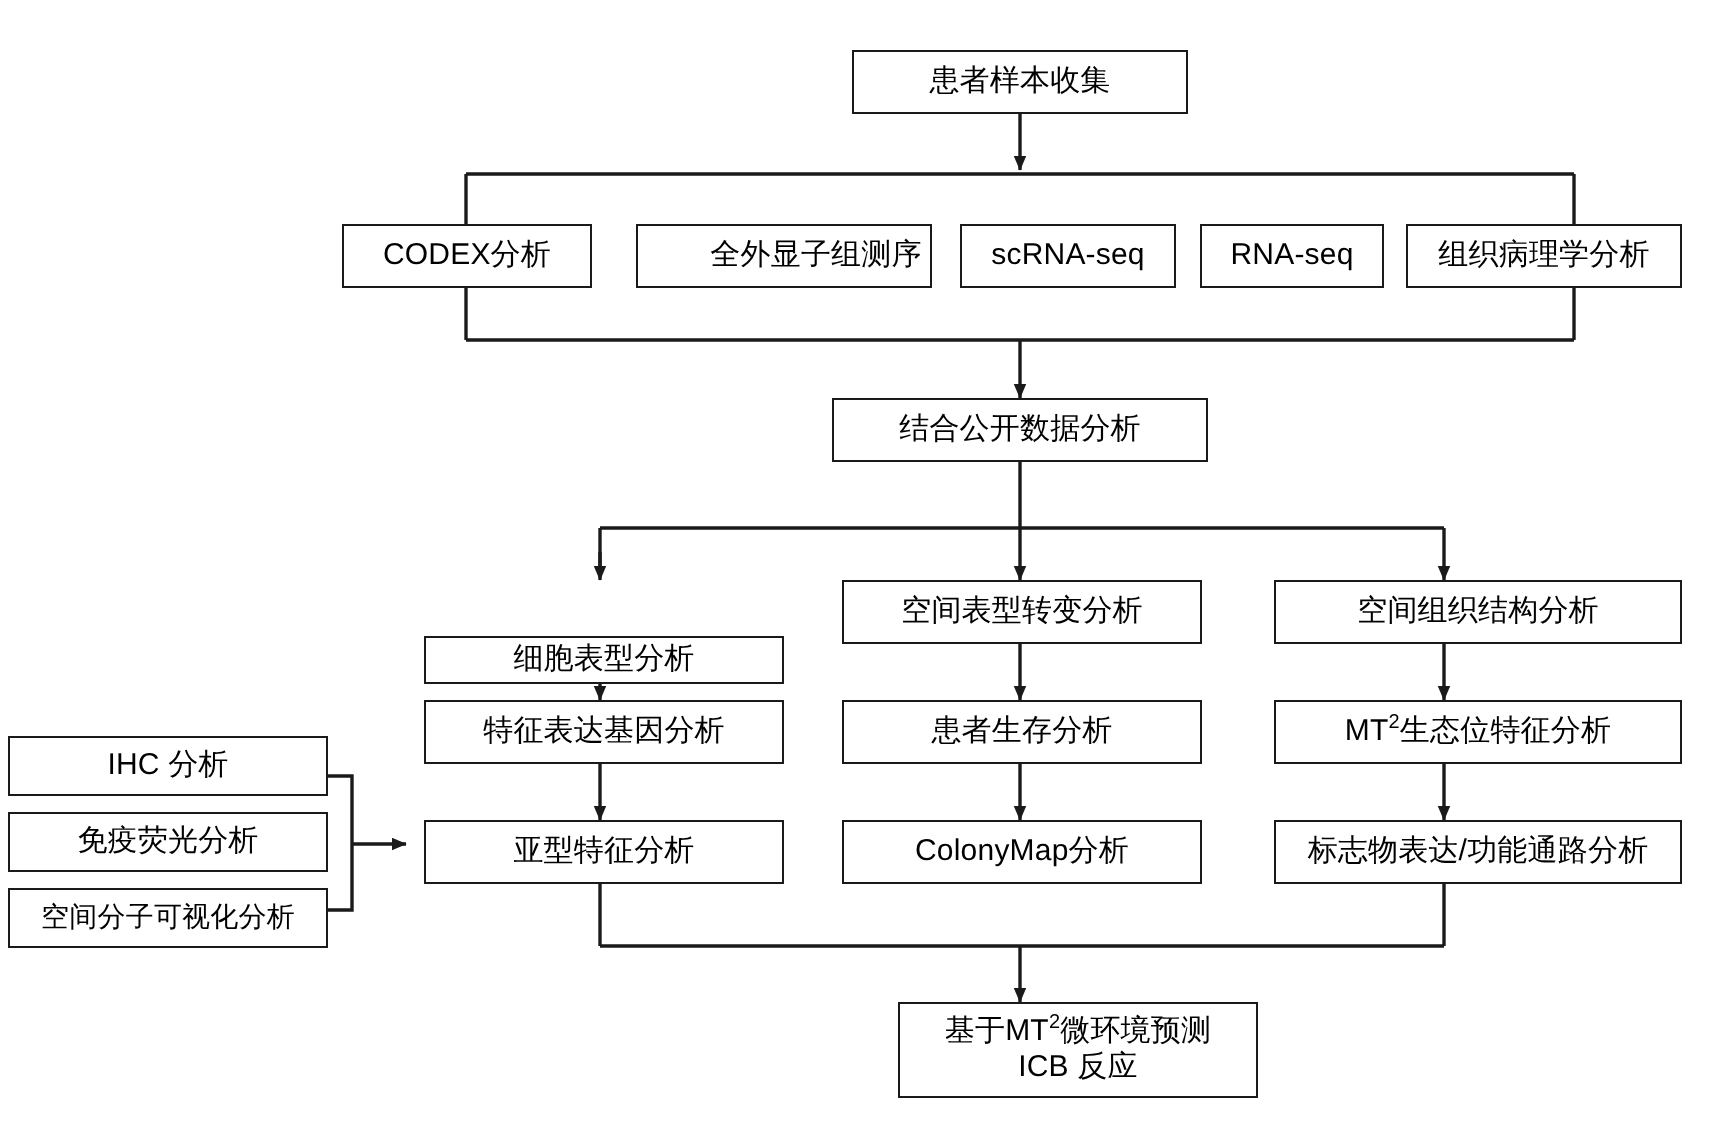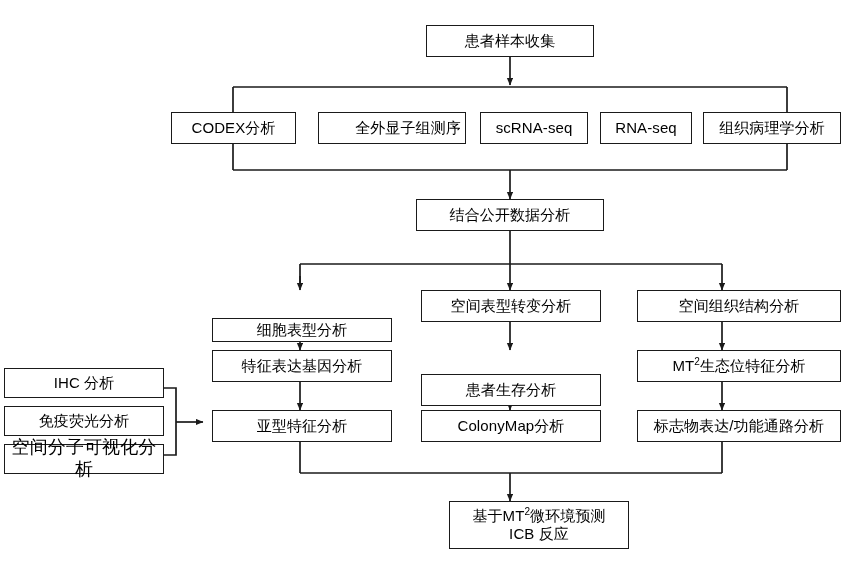--- a/index.html
+++ b/index.html
@@ -134,21 +134,21 @@
   <div class="node thin" style="left:421px; top:290px; width:180px; height:32px;">
     <span class="node-label">空间表型转变分析</span>
   </div>
   <div class="node thin" style="left:637px; top:290px; width:204px; height:32px;">
     <span class="node-label">空间组织结构分析</span>
   </div>
 
   <div class="node" style="left:212px; top:350px; width:180px; height:32px;">
     <span class="node-label">特征表达基因分析</span>
   </div>
-  <div class="node thin" style="left:421px; top:350px; width:180px; height:32px;margin-top:24px;">
+  <div class="node thin" style="left:421px; top:350px; width:180px; height:32px;">
     <span class="node-label">患者生存分析</span>
   </div>
   <div class="node thin" style="left:637px; top:350px; width:204px; height:32px;">
     <span class="node-label"><span>MT</span><span class="sup">2</span><span>生态位特征分析</span></span>
   </div>
 
   <div class="node" style="left:212px; top:410px; width:180px; height:32px;">
     <span class="node-label">亚型特征分析</span>
   </div>
   <div class="node thin" style="left:421px; top:410px; width:180px; height:32px;">
@@ -157,21 +157,21 @@
   <div class="node thin" style="left:637px; top:410px; width:204px; height:32px;">
     <span class="node-label">标志物表达/功能通路分析</span>
   </div>
 
   <div class="node" style="left:4px; top:368px; width:160px; height:30px;">
     <span class="node-label">IHC 分析</span>
   </div>
   <div class="node" style="left:4px; top:406px; width:160px; height:30px;">
     <span class="node-label">免疫荧光分析</span>
   </div>
-  <div class="node" style="left:4px; top:444px; width:160px; height:30px; font-size:18px;">
+  <div class="node" style="left:4px; top:444px; width:160px; height:30px; font-size:14px;">
     <span class="node-label">空间分子可视化分析</span>
   </div>
 
   <div class="node" style="left:421px; top:501px; width:180px; height:48px; flex-direction:column;margin-left:28px;">
     <span class="node-label"><span>基于MT</span><span class="sup">2</span><span>微环境预测</span></span>
     <span class="node-label">ICB 反应</span>
   </div>
 
 </div>
 

